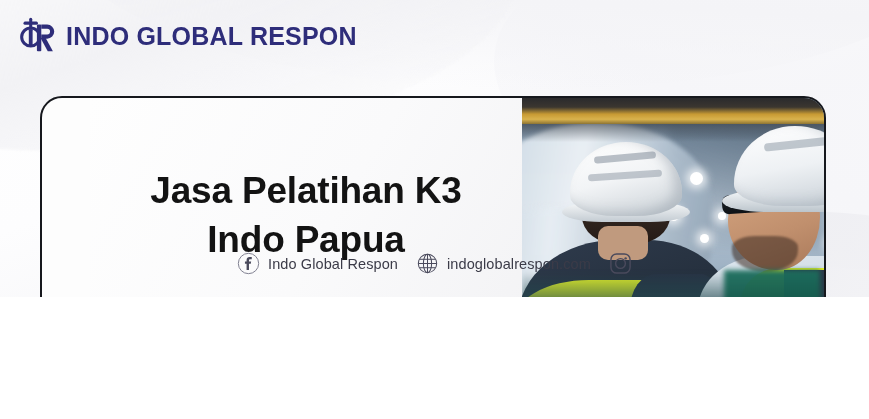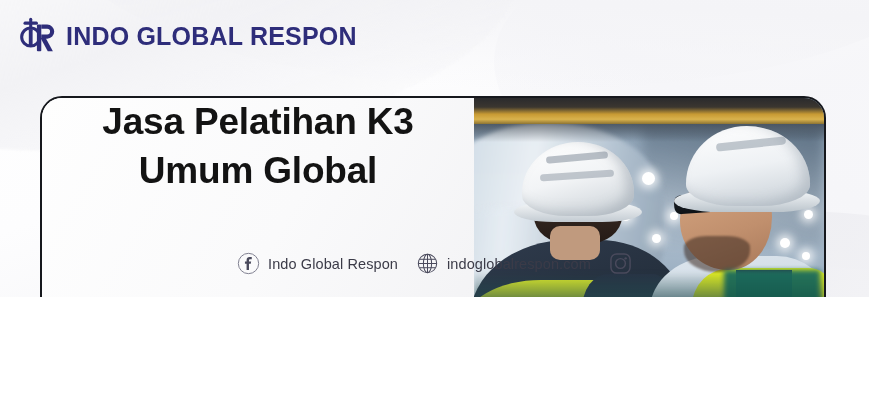--- a/index.html
+++ b/index.html
@@ -129,24 +129,26 @@
     border: 2px solid #16181d;
     border-radius: 22px;
     background: #fdfdfd;
     display: flex;
     overflow: hidden;
     z-index: 4;
   }
   #card-text-pane {
     flex: 0 0 432px;
     display: flex;
+    align-items: center;
     justify-content: center;
     padding: 0 16px;
     box-sizing: border-box;
     background: linear-gradient(120deg, #fefefe 0%, #fafafb 55%, #f3f3f5 100%);
+    margin-left: 48px;
   }
   #headline {
     margin: 0;
     text-align: center;
     font-size: 37px;
     line-height: 1.32;
     font-weight: bold;
     color: #131313;
     letter-spacing: -.2px;
   }
@@ -381,21 +383,21 @@
       </g>
     </svg>
     <div class="brand-name">INDO GLOBAL RESPON</div>
   </div>
 
   <div id="content-card">
 
     <div id="card-text-pane">
       <h1 id="headline">
         <span>Jasa Pelatihan K3</span><br>
-        <span>Umum Global</span>
+        <span>Indo Papua</span>
       </h1>
     </div>
 
     <div id="card-photo-pane">
       <div class="ph photo-bg"></div>
       <div class="ph hall-dark"></div>
       <div class="ph pipe-left"></div>
       <div class="ph pipe-left2"></div>
       <div class="ph ceiling-beam"></div>
       <div class="ph beam-shadow"></div>

